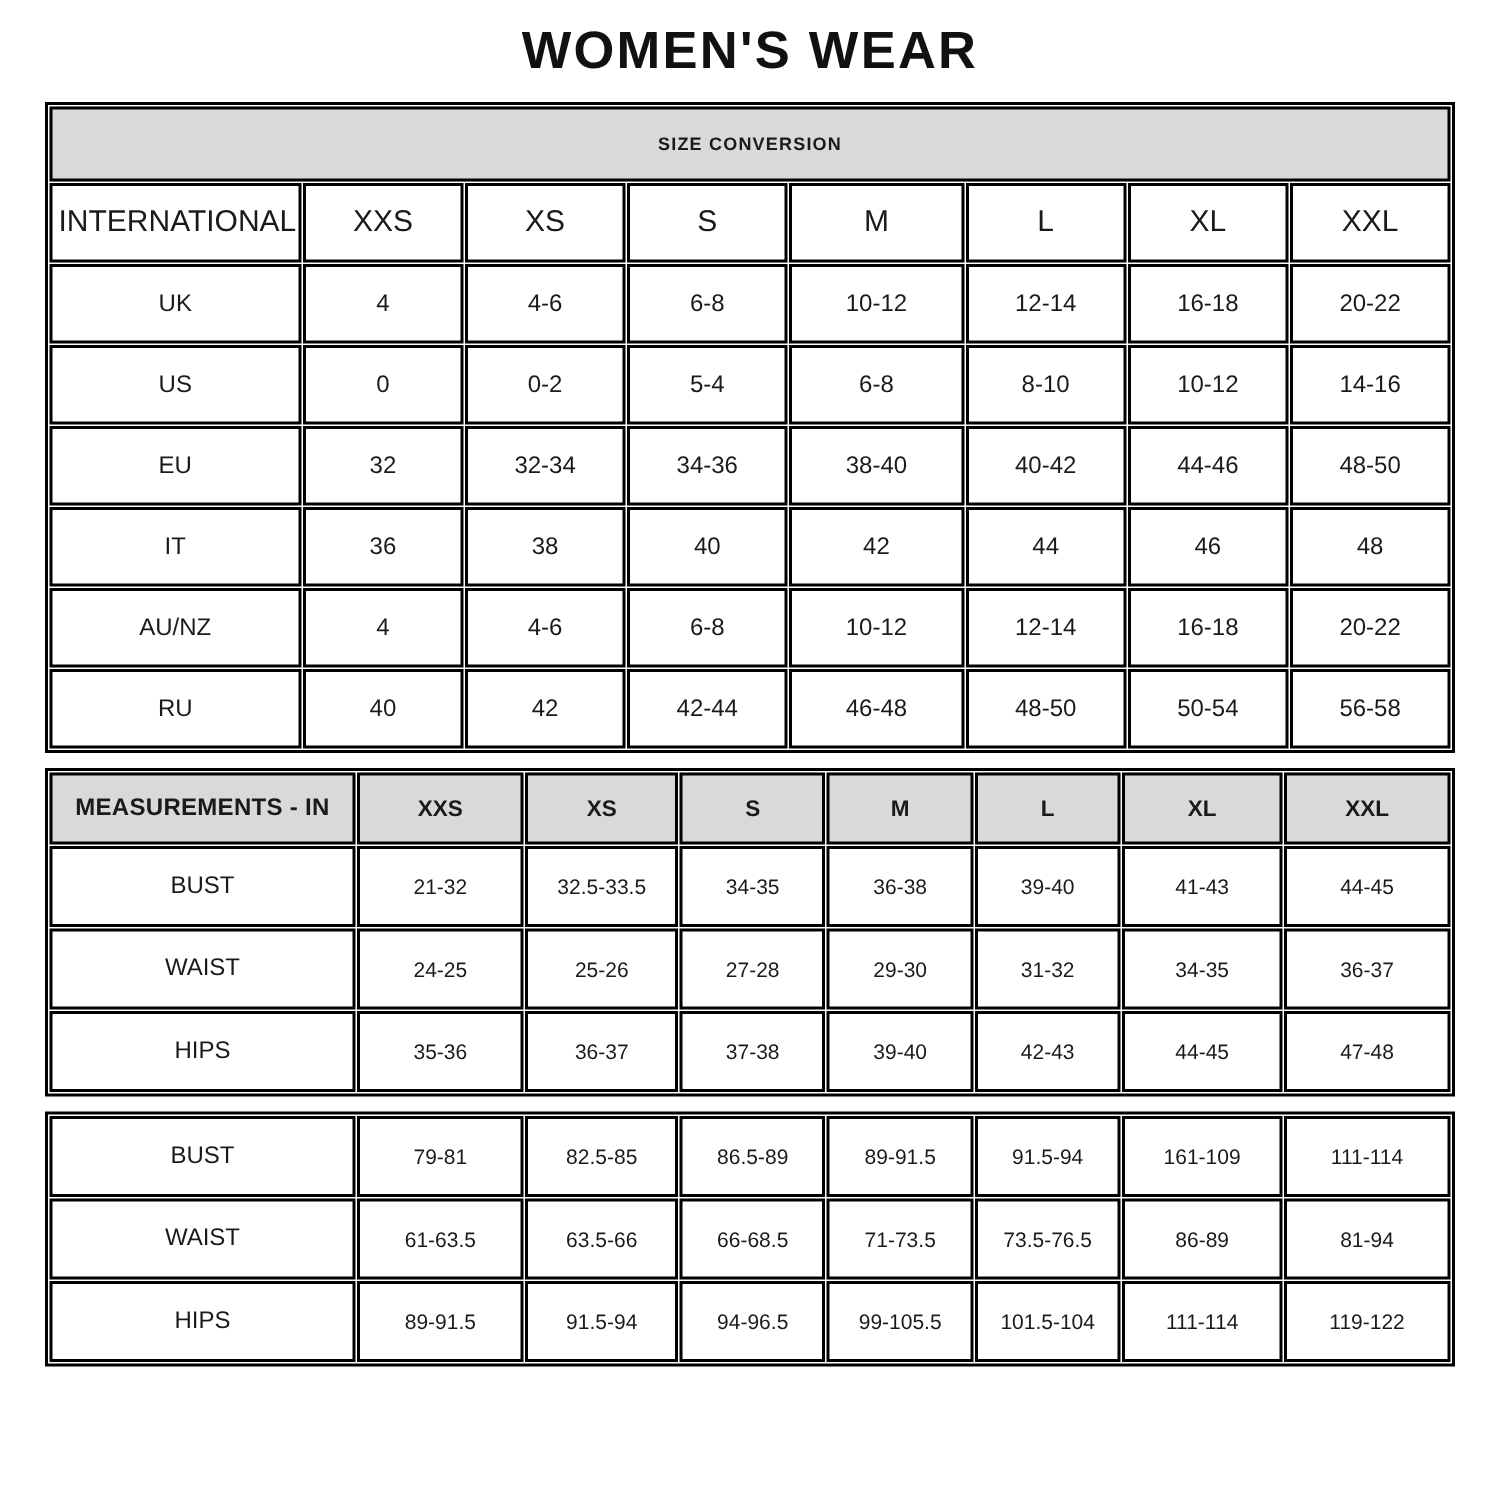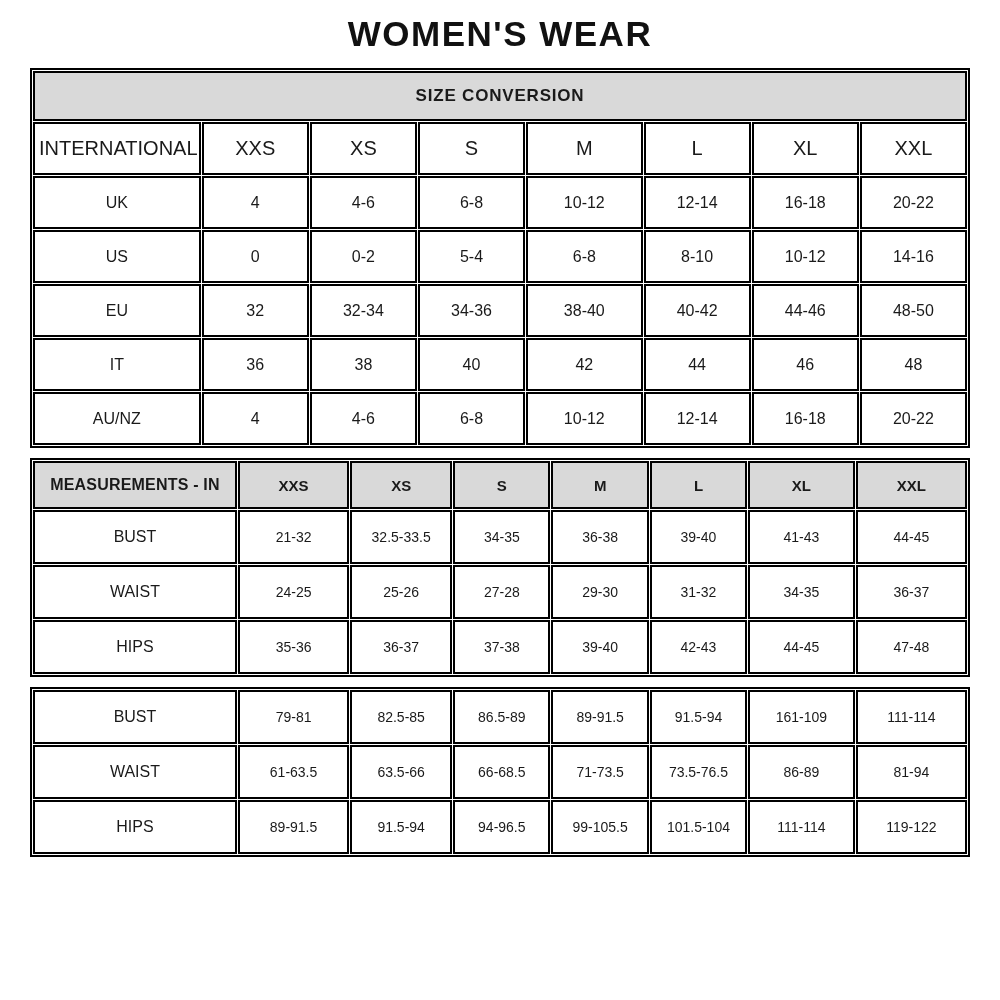--- a/index.html
+++ b/index.html
@@ -38,21 +38,21 @@
     text-align: center;
     vertical-align: middle;
     padding: 2px 4px;
     overflow: hidden;
     white-space: nowrap;
   }
   
   .t1 .tbl-title {
     height: 50px;
     background: #d9d9d9;
-    font-size: 17px;
+    font-size: 12px;
     font-weight: 700;
     letter-spacing: 0.8px;
   }
   .t1 .head-row td {
     height: 53px;
     font-size: 20px;
     font-weight: 400;
   }
   .t1 .data-row td {
     height: 53px;
@@ -153,20 +153,30 @@
       </tr>
       <tr class="data-row">
         <td class="row-label">AU/NZ</td>
         <td>4</td>
         <td>4-6</td>
         <td>6-8</td>
         <td>10-12</td>
         <td>12-14</td>
         <td>16-18</td>
         <td>20-22</td>
+      </tr>
+      <tr class="data-row">
+        <td class="row-label">RU</td>
+        <td>40</td>
+        <td>42</td>
+        <td>42-44</td>
+        <td>46-48</td>
+        <td>48-50</td>
+        <td>50-54</td>
+        <td>56-58</td>
       </tr>
     </tbody>
   </table>
 
   <table class="tbl t2">
     <colgroup>
       <col style="width:22%">
         <col style="width:12%">
         <col style="width:11%">
         <col style="width:10.5%">

